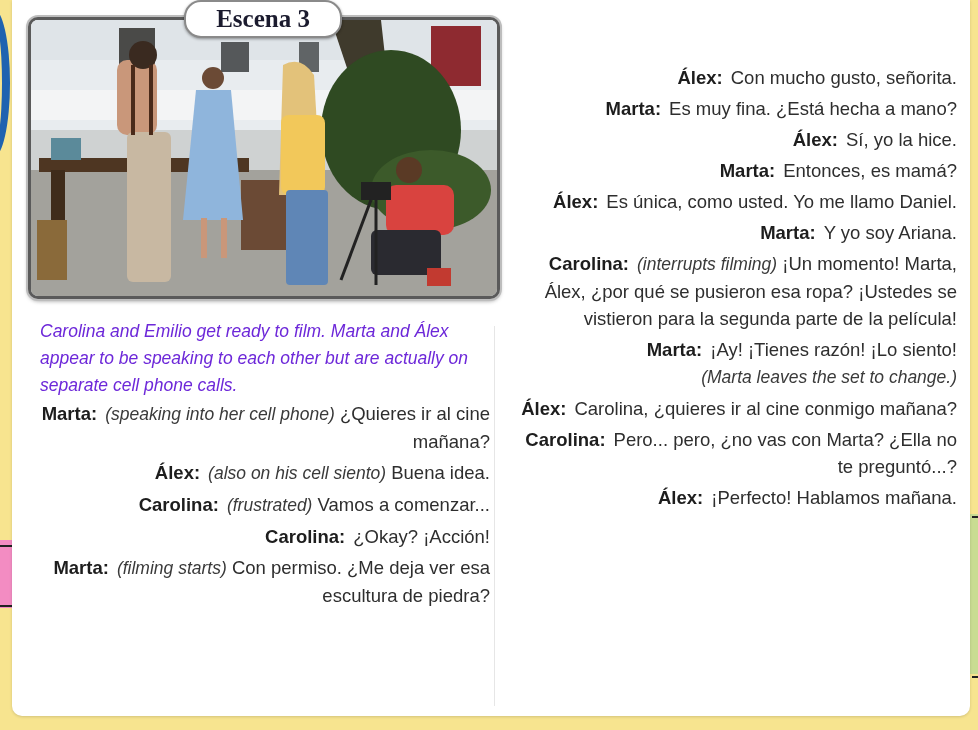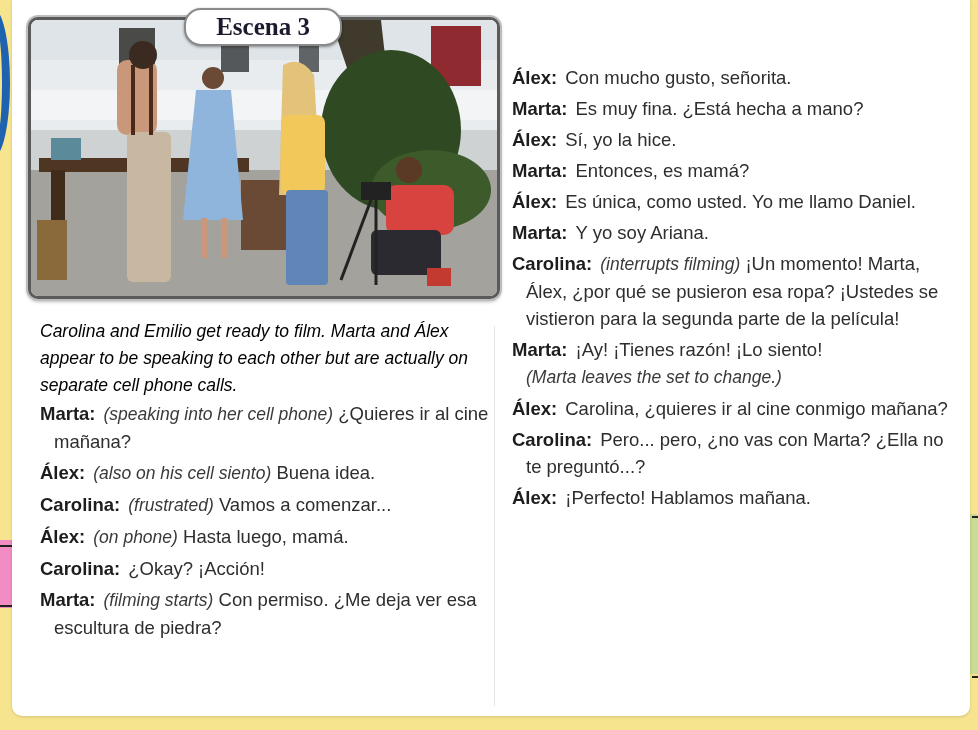--- a/index.html
+++ b/index.html
@@ -25,36 +25,36 @@
     box-shadow: 0 1px 3px rgba(0,0,0,0.15);
   }
   .photo-frame {
     position: absolute; left: 16px; top: 17px; width: 466px; height: 276px;
     border-radius: 10px; border: 3px solid #5a5a5a;
     box-shadow: 0 0 0 2px #bdbdbd, 0 2px 4px rgba(0,0,0,0.4);
     overflow: hidden; background: #d9dde0;
   }
   .photo-frame svg { display: block; }
   .title-badge {
-    position: absolute; left: 172px; top: 8px; width: 154px; height: 34px;
+    position: absolute; left: 172px; top: 0; width: 154px; height: 34px;
     background: #fff; border: 2px solid #8a8a8a; border-radius: 17px;
     box-shadow: 0 1px 3px rgba(0,0,0,0.4);
     display: flex; align-items: center; justify-content: center;
     font-family: "Liberation Serif", "DejaVu Serif", serif; font-weight: bold;
     font-size: 25px; color: #1b1b2e; z-index: 3;
   }
   .intro {
     position: absolute; left: 28px; top: 318px; width: 440px;
-    font-style: italic; font-size: 17.5px; line-height: 27px; color: #000000;
+    font-style: italic; font-size: 17.5px; line-height: 27px; color: #6d28d9;
   }
   .col-divider { position: absolute; left: 482px; top: 326px; width: 1px; height: 380px; background: #e6e6e6; }
   .dialogue { position: absolute; font-size: 18.5px; line-height: 27px; color: #2e2e2e; }
   .dialogue.left { left: 28px; top: 400px; width: 450px; }
   .dialogue.right { left: 500px; top: 64px; width: 445px; }
-  .line { margin: 0 0 4px 0; padding-left: 14px; text-indent: -14px; }
+  .line { margin: 0 0 4px 0; padding-left: 14px; text-indent: -14px; text-align: right; }
   .speaker { font-weight: bold; color: #1d1d1d; margin-right: 8px; }
   .stage { font-style: italic; color: #3a3a3a; font-size: 17.5px; }
 </style>
 </head>
 <body>
 
 <div class="deco-left"></div>
 <div class="deco-blue"></div>
 <div class="deco-pink"></div>
 <div class="deco-line" style="top:545px"></div>
@@ -118,21 +118,20 @@
   </div>
 
   <div class="intro">Carolina and Emilio get ready to film. Marta and Álex appear to be speaking to each other but are actually on separate cell phone calls.</div>
 
   <div class="col-divider"></div>
 
   <div class="dialogue left">
     <div class="line"><span class="speaker">Marta:</span><span class="stage">(speaking into her cell phone)</span> <span>¿Quieres ir al cine mañana?</span></div>
     <div class="line"><span class="speaker">Álex:</span><span class="stage">(also on his cell siento)</span> <span>Buena idea.</span></div>
     <div class="line"><span class="speaker">Carolina:</span><span class="stage">(frustrated)</span> <span>Vamos a comenzar...</span></div>
-    <div class="line"><span class="speaker">Álex:</span><span class="stage">(on phone)</span> <span>Hasta luego, mamá.</span></div>
     <div class="line"><span class="speaker">Carolina:</span><span>¿Okay? ¡Acción!</span></div>
     <div class="line"><span class="speaker">Marta:</span><span class="stage">(filming starts)</span> <span>Con permiso. ¿Me deja ver esa escultura de piedra?</span></div>
   </div>
 
   <div class="dialogue right">
     <div class="line"><span class="speaker">Álex:</span><span>Con mucho gusto, señorita.</span></div>
     <div class="line"><span class="speaker">Marta:</span><span>Es muy fina. ¿Está hecha a mano?</span></div>
     <div class="line"><span class="speaker">Álex:</span><span>Sí, yo la hice.</span></div>
     <div class="line"><span class="speaker">Marta:</span><span>Entonces, es mamá?</span></div>
     <div class="line"><span class="speaker">Álex:</span><span>Es única, como usted. Yo me llamo Daniel.</span></div>

